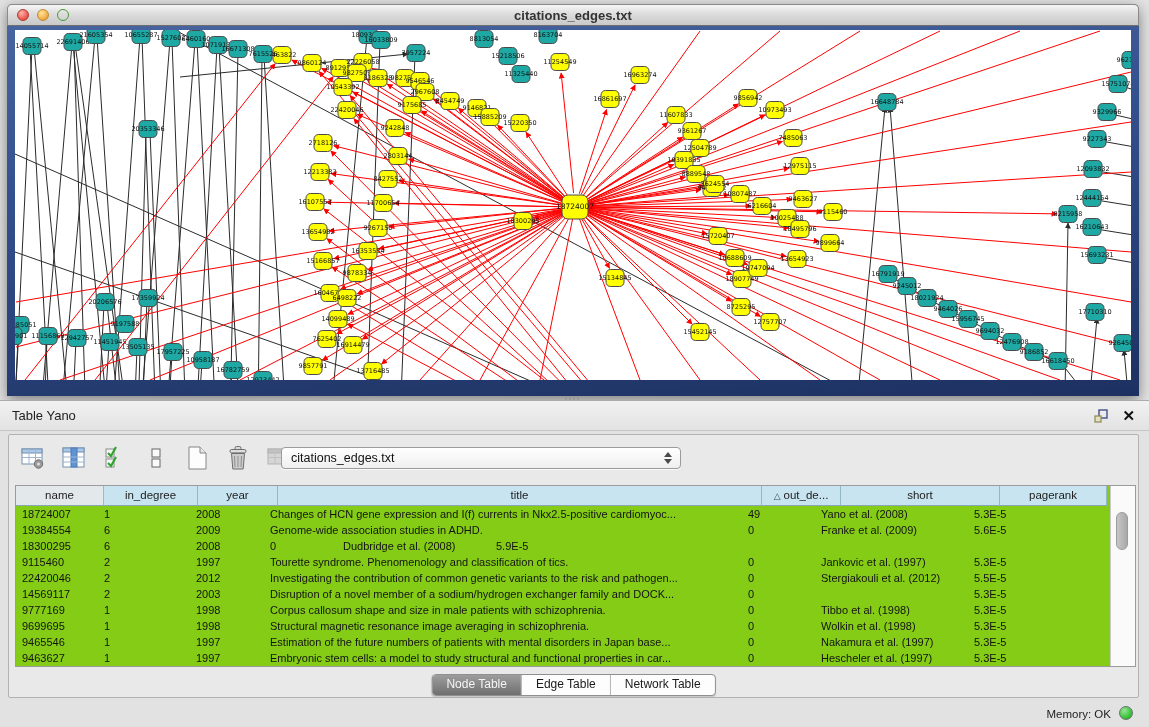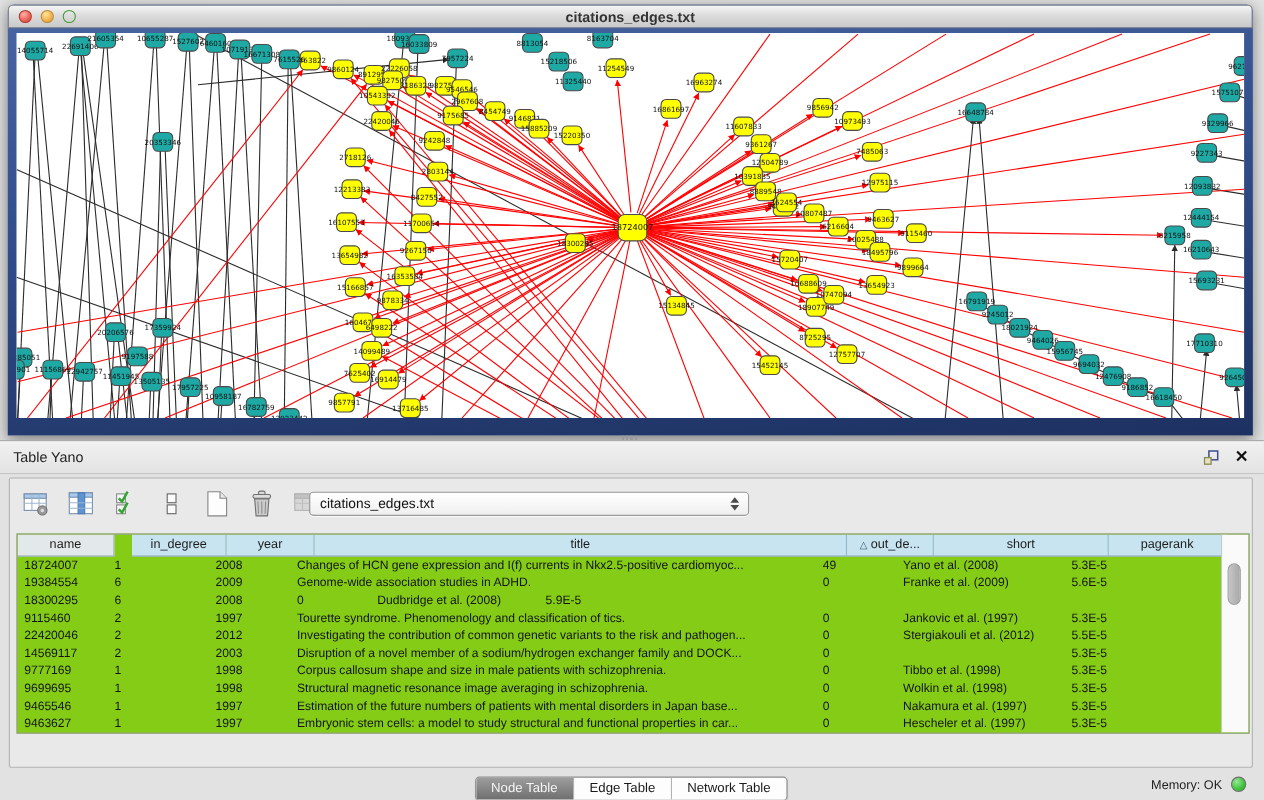--- a/index.html
+++ b/index.html
@@ -82,21 +82,21 @@
   #vscroll{
     position:absolute;right:0;top:0;bottom:0;width:25px;box-sizing:border-box;
     background:#fafafa;border-left:1px solid #c9c9c9;
   }
   #vthumb{position:absolute;left:5px;top:26px;width:12px;height:38px;border-radius:7px;
     background:linear-gradient(90deg,#c6c6c6,#a9a9a9);border:1px solid #9b9b9b;box-sizing:border-box;}
   
   #tabbar{
     position:absolute;left:50%;transform:translateX(-50%);top:239px;height:20px;
     display:flex;border:1px solid #8f8f8f;border-radius:4px;overflow:hidden;
-    background:#fdfdfd;box-shadow:0 1px 1px rgba(0,0,0,.15);margin-top:32px;
+    background:#fdfdfd;box-shadow:0 1px 1px rgba(0,0,0,.15);
   }
   .tab{
     padding:0 14px;font-size:12px;line-height:19px;color:#1a1a1a;cursor:pointer;
     border-left:1px solid #b3b3b3;white-space:nowrap;
   }
   .tab:first-child{border-left:none;}
   .tab.selected{background:linear-gradient(#9d9d9d,#6f6f6f);color:#f4f4f4;border-left:none;}
   
   #statusbar{position:absolute;right:16px;bottom:7px;display:flex;align-items:flex-end;gap:8px;}
   #statusbar .mlabel{font-size:11.5px;color:#1d1d1d;}
@@ -852,21 +852,21 @@
     <span class="cbtext">citations_edges.txt</span>
     <span class="steppers">
       <span class="tri-up"></span>
         <span class="tri-down"></span>
     </span>
   </div>
 
   <div id="tablewrap">
     <div id="thead">
         <div class="th namecol" style="width: 88px;">name</div>
-        <div class="th" style="width: 86px; margin-left: 16px;">in_degree</div>
+        <div class="th" style="width: 94px;">in_degree</div>
         <div class="th" style="width: 80px;">year</div>
         <div class="th" style="width: 484px;">title</div>
         <div class="th" style="width: 79px;"><span class="sortglyph">△</span>out_de...</div>
         <div class="th" style="width: 159px;">short</div>
         <div class="th" style="width: 107px;">pagerank</div>
       </div>
     <div id="tbody">
         <div class="tr">
           <div class="td" style="width: 82px;">18724007</div>
           <div class="td" style="width: 92px;">1</div>

